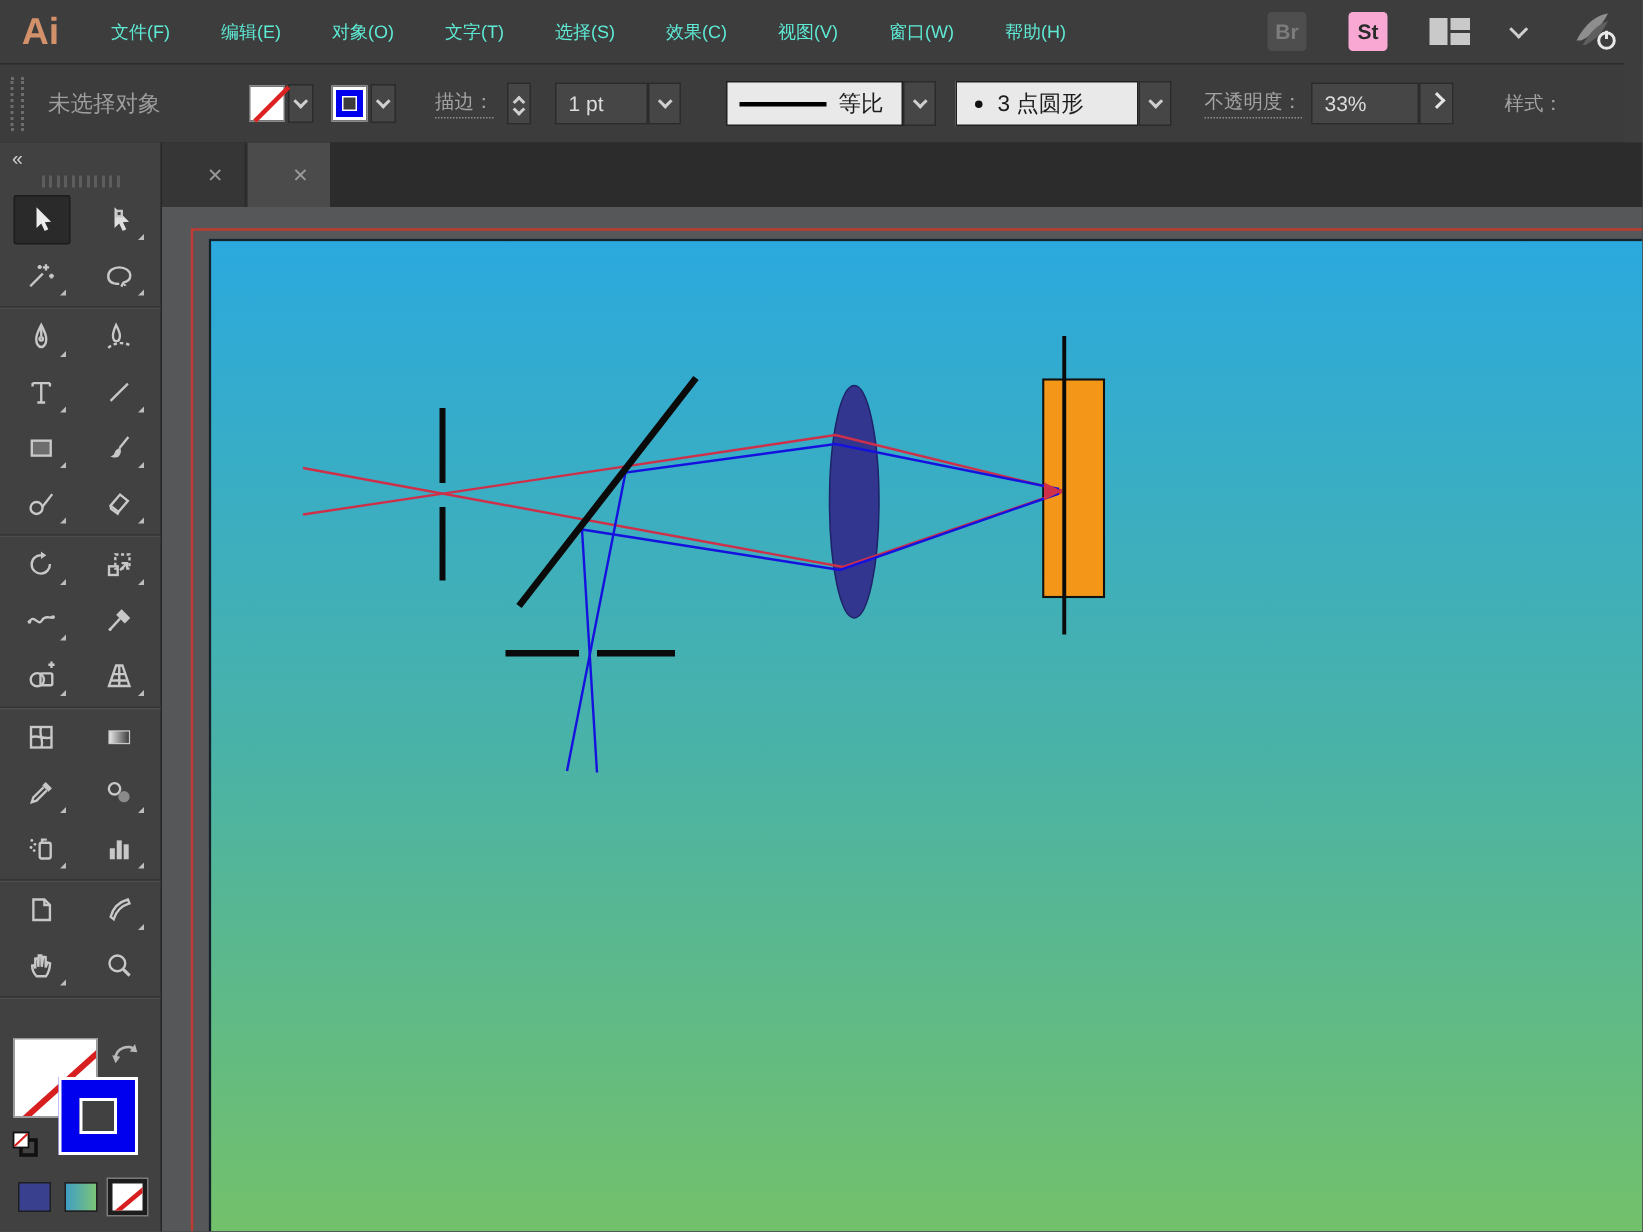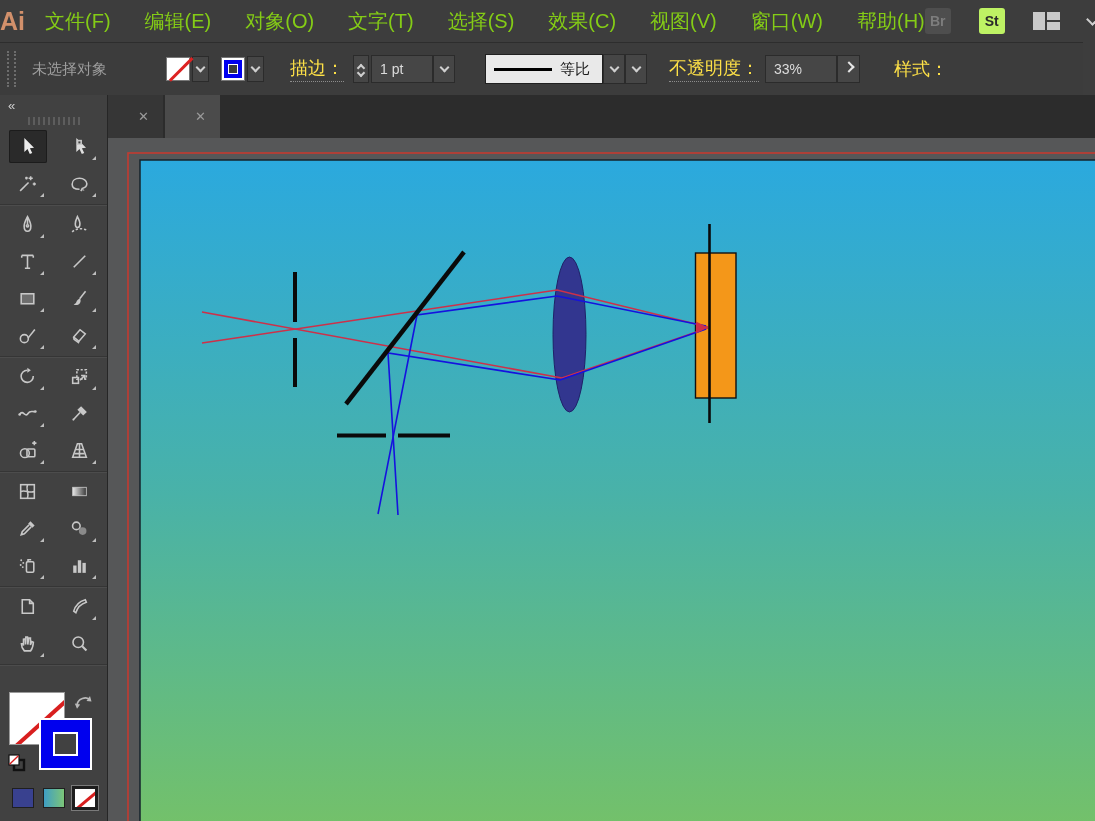--- a/index.html
+++ b/index.html
@@ -3,26 +3,26 @@
 <meta charset="utf-8">
 <style>
   html,body{margin:0;padding:0}
   body{width:1095px;height:821px;position:relative;overflow:hidden;background:#3d3d3d;
        font-family:"Liberation Sans","DejaVu Sans",sans-serif;-webkit-font-smoothing:antialiased}
 
   
   .menubar{position:absolute;left:0;top:0;right:0;height:42px;background:#3d3d3d;display:flex;align-items:center}
   .ai-logo{width:54px;text-align:center;color:#d2906b;font-weight:bold;font-size:25px;letter-spacing:0}
   .menus{display:flex;gap:34px;margin-left:20px}
-  .menu-item{color:#84cc16;font-size:20px;white-space:nowrap;cursor:default}
+  .menu-item{color:#5eead4;font-size:12px;white-space:nowrap;cursor:default}
   .mb-right{margin-left:auto;display:flex;align-items:center;gap:28px;margin-right:16px}
   .sq-btn{width:26px;height:26px;border-radius:3px;display:flex;align-items:center;justify-content:center;
           font-size:14px;font-weight:bold}
   .sq-btn.br{background:#4e4e4e;color:#7d7d7d}
-  .sq-btn.st{background:#bef264;color:#2b2b2b}
+  .sq-btn.st{background:#f9a8d4;color:#2b2b2b}
   .ws-icon{display:flex;gap:2px}
   .ws-icon .c1{width:12px;height:18px;background:#c9c9c9}
   .ws-icon .c2{display:flex;flex-direction:column;gap:2px}
   .ws-icon .c2 i{width:13px;height:8px;background:#c9c9c9;display:block}
   .chev{display:inline-block;width:7px;height:7px;border-right:2px solid #cfcfcf;border-bottom:2px solid #cfcfcf;
         transform:rotate(45deg);margin-top:-4px}
   .chev.right{transform:rotate(-45deg)}
 
   
   .controlbar{position:absolute;top:42px;left:0;right:12px;height:52px;background:#3c3c3c;
@@ -31,21 +31,21 @@
   .cb-status{color:#9d9d9d;font-size:15px;margin-left:16px;width:96px;white-space:nowrap}
   .swatch-group{display:flex;align-items:center;margin-left:38px;gap:2px}
   .swatch{width:24px;height:24px;background:#fff;position:relative;border:1px solid #777;box-sizing:border-box}
   .swatch .slash{position:absolute;left:-2px;top:10px;width:32px;height:2.5px;background:#d22;transform:rotate(-45deg)}
   .swatch.stroke-swatch{background:#fff;display:flex;align-items:center;justify-content:center}
   .swatch.stroke-swatch .ring{width:18px;height:18px;background:#0000ee;display:flex;align-items:center;justify-content:center}
   .swatch.stroke-swatch .hole{width:8px;height:8px;background:#3c3c3c;border:1px solid #fff}
   .drop-btn{width:17px;height:26px;display:flex;align-items:center;justify-content:center;background:#464646;
             border:1px solid #2b2b2b;box-sizing:border-box}
   .drop-btn .chev{width:5px;height:5px;border-color:#cfcfcf}
-  .cb-label{color:#fde047;font-size:18px;white-space:nowrap;border-bottom:1px dotted #8d8d8d;padding-bottom:1px}
+  .cb-label{color:#a3a3a3;font-size:13px;white-space:nowrap;border-bottom:1px dotted #8d8d8d;padding-bottom:1px}
   .stepper{display:flex;flex-direction:column;justify-content:center;gap:3px;width:16px;height:28px;align-items:center;
            background:#464646;border:1px solid #2b2b2b;box-sizing:border-box;margin-left:9px}
   .stepper .chev{width:4px;height:4px}
   .stepper .up{transform:rotate(-135deg);margin-top:2px}
   .field{height:28px;background:#464646;border:1px solid #2b2b2b;box-sizing:border-box;color:#dcdcdc;
          font-size:14px;display:flex;align-items:center;padding:0 8px;white-space:nowrap}
   .white-drop{height:30px;background:#e9e9e9;border:1px solid #202020;box-sizing:border-box;display:flex;
               align-items:center;color:#1c1c1c;font-size:15px;padding:0 8px;gap:8px;white-space:nowrap}
   .stroke-line{width:58px;height:3px;background:#000}
   .brush-dot{width:5px;height:5px;border-radius:50%;background:#111;margin:0 2px 0 4px}
@@ -150,33 +150,37 @@
     <div class="drop-btn">
         <span class="chev"></span>
       </div>
   </div>
 
   <span class="cb-label" style="margin-left:26px">描边：</span>
   <div class="stepper">
     <span class="chev up"></span>
     <span class="chev"></span>
   </div>
-  <div class="field" style="width:62px;margin-left:2px">1 pt</div>
+  <div class="field" style="width:62px;margin-left:16px">1 pt</div>
   <div class="drop-btn" style="width:22px;height:28px">
       <span class="chev"></span>
     </div>
 
   <div class="white-drop" style="margin-left:30px;width:118px">
     <span class="stroke-line"></span>
     <span>等比</span>
   </div>
   <div class="drop-btn" style="width:22px;height:30px">
       <span class="chev"></span>
     </div>
 
+  <div class="white-drop" style="margin-left:13px;width:122px">
+    <span class="brush-dot"></span>
+    <span>3 点圆形</span>
+  </div>
   <div class="drop-btn" style="width:22px;height:30px">
       <span class="chev"></span>
     </div>
 
   <span class="cb-label" style="margin-left:22px">不透明度：</span>
   <div class="field" style="width:72px;margin-left:6px">33%</div>
   <div class="arrow-btn">
       <span class="chev right"></span>
     </div>
 

